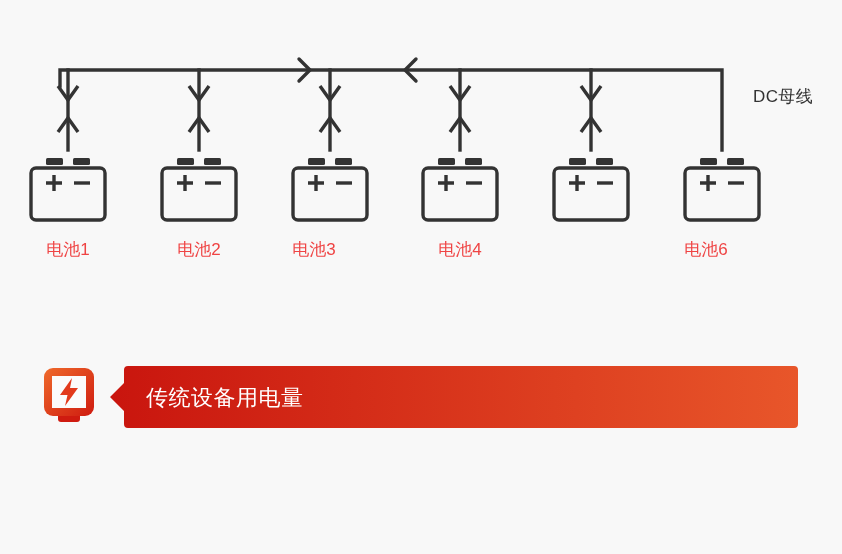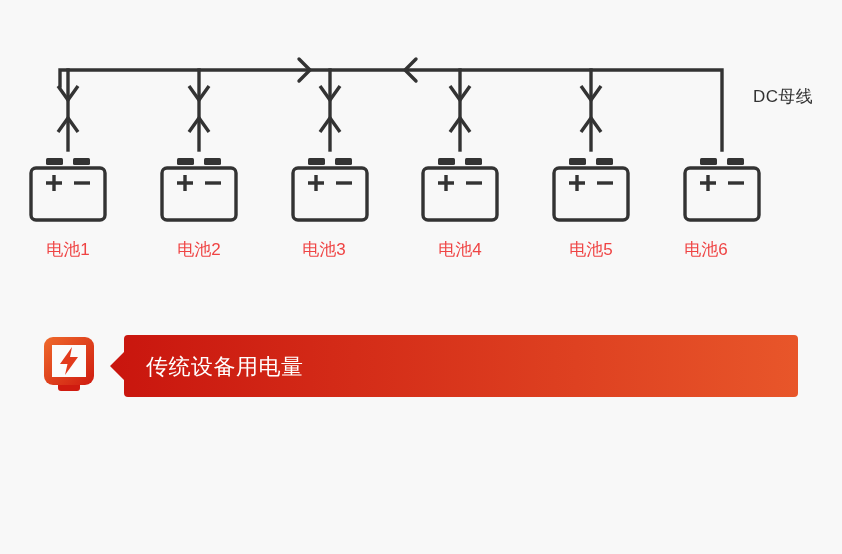--- a/index.html
+++ b/index.html
@@ -57,21 +57,21 @@
     color: #ef4444;
     white-space: nowrap;
   }
 
   
   .bar-row {
     position: absolute;
     left: 0;
     width: 842px;
   }
-  #bar-row-traditional { top: 328px; height: 78px; }
+  #bar-row-traditional { top: 359px; height: 78px; }
   #bar-row-product     { top: 438px; height: 78px; }
 
   .bar-icon {
     position: absolute;
     left: 42px;
     top: 6px;
     width: 54px;
     height: 66px;
   }
 
@@ -167,23 +167,22 @@
           <path d="M 728 183 H 744" stroke="#333333" stroke-width="3.4" stroke-linecap="butt"></path>
         </g>
       </g>
   </svg>
 
   <div class="bus-label">DC母线</div>
 
   <div class="battery-labels" id="battery-labels">
       <div class="battery-label" style="left: 68px;">电池1</div>
       <div class="battery-label" style="left: 199px;">电池2</div>
-      <div class="battery-label" style="left: 324px;">电池3</div>
+      <div class="battery-label" style="left: 314px;">电池3</div>
       <div class="battery-label" style="left: 460px;">电池4</div>
-      <div class="battery-label" style="left: 591px;">电池5</div>
       <div class="battery-label" style="left: 706px;">电池6</div>
     </div>
 
   <div class="bar-row" id="bar-row-traditional">
 
     <svg class="bar-icon" viewBox="0 0 54 66">
       <defs>
         <linearGradient id="redIconGrad" x1="0" y1="0" x2="1" y2="1">
           <stop offset="0%" stop-color="#ef6a2b"></stop>
           <stop offset="100%" stop-color="#cf1b10"></stop>

